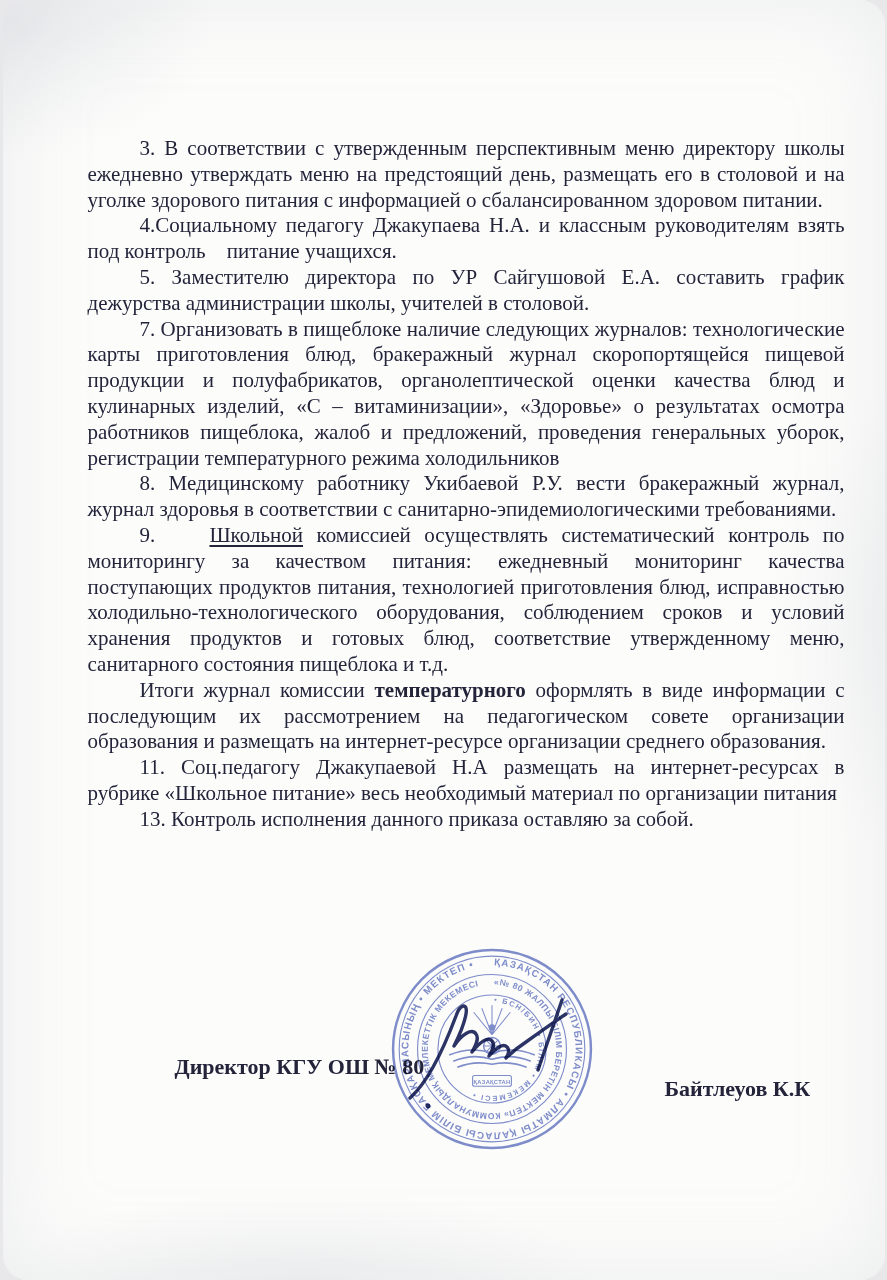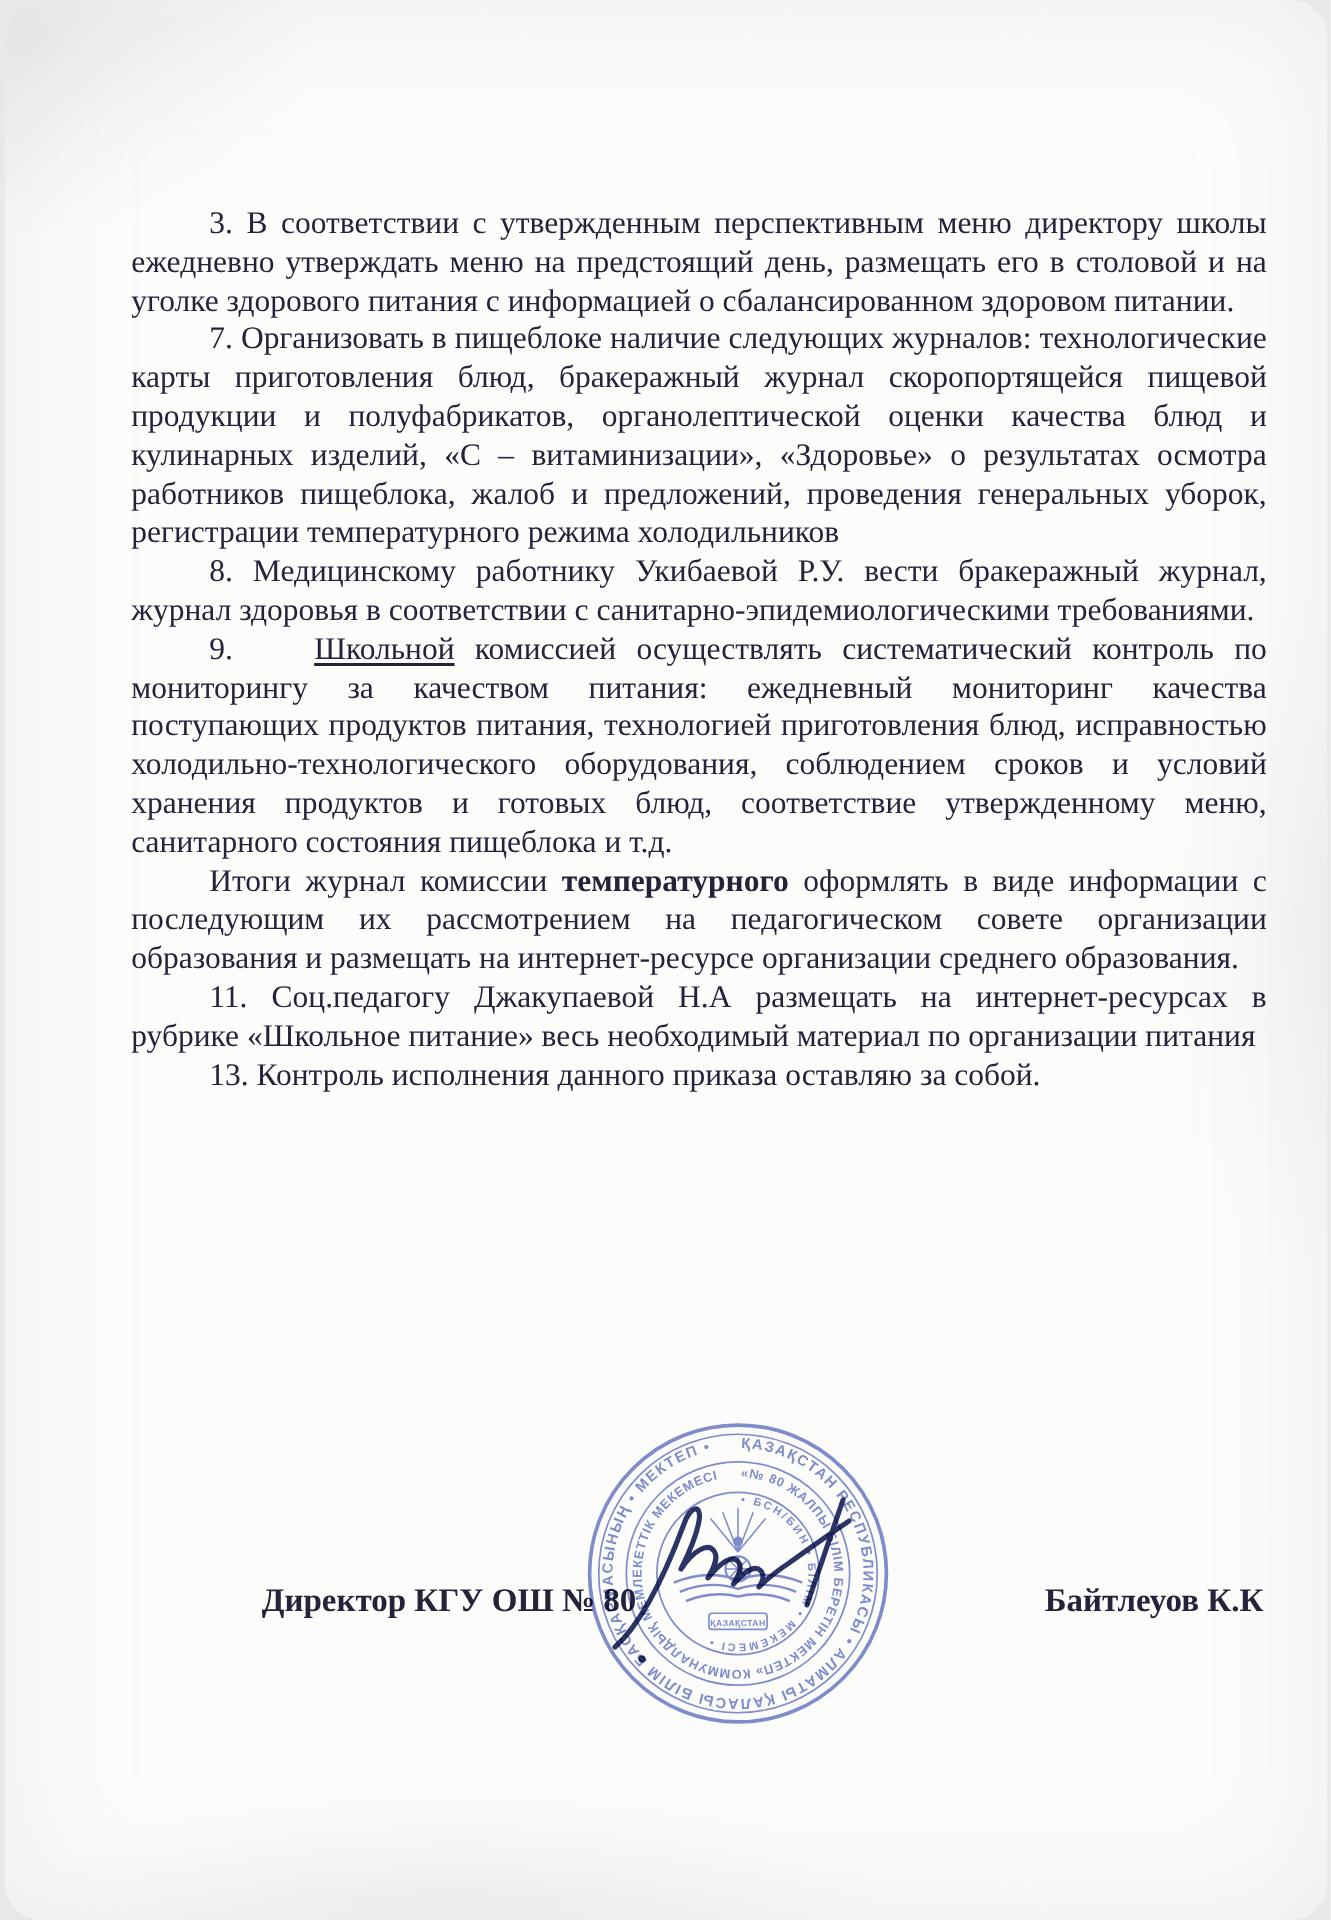--- a/index.html
+++ b/index.html
@@ -27,21 +27,21 @@
   .doc-body p{margin:0;text-indent:52px;}
   .doc-body .b{font-weight:bold;}
   .doc-body .u{text-decoration:underline;text-underline-offset:3px;}
   .sig{
     position:absolute;
     font-weight:bold;font-size:22px;line-height:26px;
     color:var(--text,#23243a);
     white-space:nowrap;
   }
   .sig-left{left:172px;top:1054px;}
-  .sig-right{left:662px;top:1054px;margin-left:32px;}
+  .sig-right{left:662px;top:1076px;}
   .stamp{
     position:absolute;left:387px;top:947px;
     mix-blend-mode:multiply;
     opacity:.93;
     filter:blur(.35px);
   }
   .stamp .ring{fill:none;stroke:var(--stamp,#7585ca);}
   .stamp .emb{fill:none;stroke:var(--stamp,#7585ca);}
   .stamp .fill{fill:var(--stamp,#7585ca);stroke:none;}
   .stamp text{
@@ -63,20 +63,22 @@
   }
   .autograph circle{fill:var(--ink,#2b3467);}
 </style>
 </head>
 <body>
 
 <div class="page">
 
   <div class="doc-body" id="paragraphs">
       <p><span>3. В соответствии с утвержденным перспективным меню директору школы ежедневно утверждать меню на предстоящий день, размещать его в столовой и на уголке здорового питания с информацией о сбалансированном здоровом питании.</span></p>
+      <p><span>4.Социальному педагогу Джакупаева Н.А. и классным руководителям взять под контроль &nbsp;&nbsp;&nbsp;питание учащихся.</span></p>
+      <p><span>5. Заместителю директора по УР Сайгушовой Е.А. составить график дежурства администрации школы, учителей в столовой.</span></p>
       <p><span>7. Организовать в пищеблоке наличие следующих журналов: технологические карты приготовления блюд, бракеражный журнал скоропортящейся пищевой продукции и полуфабрикатов, органолептической оценки качества блюд и кулинарных изделий, «С – витаминизации», «Здоровье» о результатах осмотра работников пищеблока, жалоб и предложений, проведения генеральных уборок, регистрации температурного режима холодильников</span></p>
       <p><span>8. Медицинскому работнику Укибаевой Р.У. вести бракеражный журнал, журнал здоровья в соответствии с санитарно-эпидемиологическими требованиями.</span></p>
       <p><span>9.&nbsp;&nbsp;&nbsp; </span><span class="u">Школьной</span><span> комиссией осуществлять систематический контроль по мониторингу за качеством питания: ежедневный мониторинг качества поступающих продуктов питания, технологией приготовления блюд, исправностью холодильно-технологического оборудования, соблюдением сроков и условий хранения продуктов и готовых блюд, соответствие утвержденному меню, санитарного состояния пищеблока и т.д.</span></p>
       <p><span>Итоги журнал комиссии </span><span class="b">температурного</span><span> оформлять в виде информации с последующим их рассмотрением на педагогическом совете организации образования и размещать на интернет-ресурсе организации среднего образования.</span></p>
       <p><span>11. Соц.педагогу Джакупаевой Н.А размещать на интернет-ресурсах в рубрике «Школьное питание» весь необходимый материал по организации питания</span></p>
       <p><span>13. Контроль исполнения данного приказа оставляю за собой.</span></p>
     </div>
 
   <span class="sig sig-left">Директор КГУ ОШ № 80</span>
   <span class="sig sig-right">Байтлеуов К.К</span>

